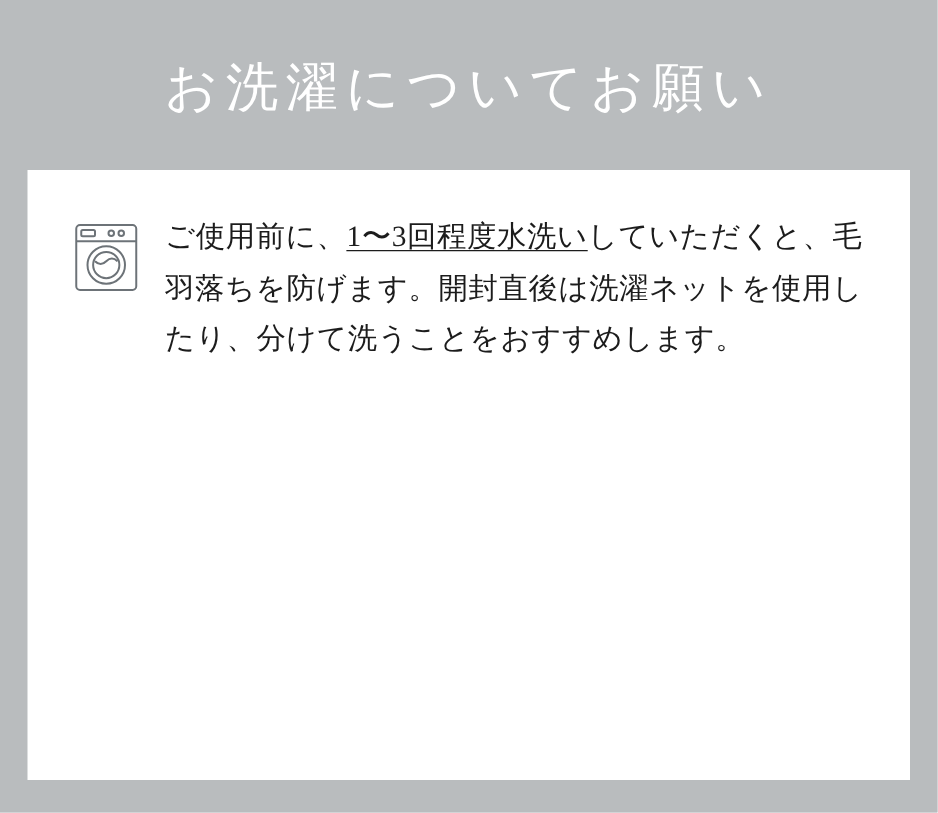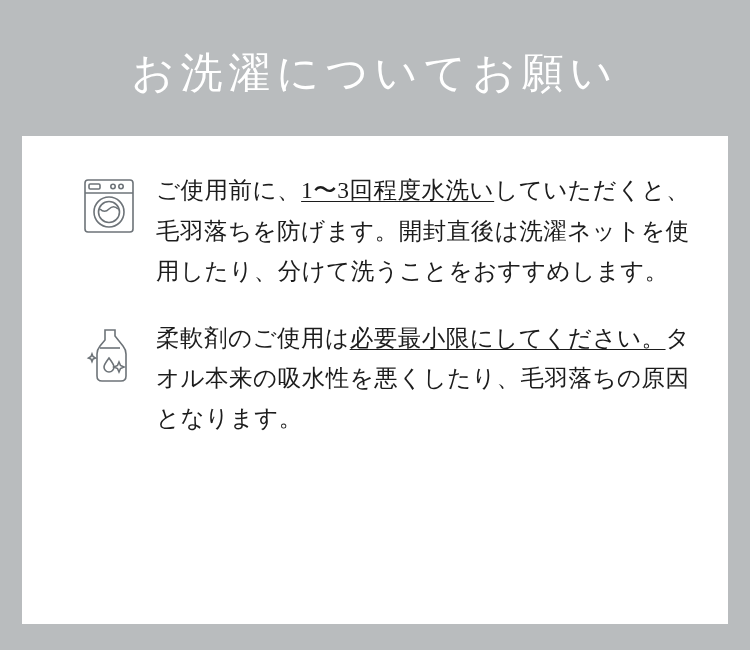--- a/index.html
+++ b/index.html
@@ -18,36 +18,36 @@
     width: 750px;
     height: 650px;
     background: #b9bcbe;
     box-sizing: border-box;
     display: flex;
     flex-direction: column;
     align-items: center;
   }
   .title {
     margin-top: 48px;
-    font-family: Liberation Sans, sans-serif;
+    font-family: Liberation Mono, monospace;
     font-size: 42px;
     letter-spacing: 6px;
     color: #ffffff;
     font-weight: 400;
     line-height: 1.2;
     text-align: center;
     white-space: nowrap;
   }
   .card {
     margin-top: 38px;
     width: 706px;
     height: 488px;
     background: #ffffff;
     box-sizing: border-box;
-    padding: 34px 34px 10px 48px;
+    padding: 34px 34px 10px 24px;
     display: flex;
     flex-direction: column;
     gap: 26px;
   }
   .row {
     display: flex;
     align-items: flex-start;
     gap: 8px;
   }
   .icon-cell {
@@ -91,30 +91,16 @@
           <circle cx="28" cy="36" r="15"></circle>
           <circle cx="28" cy="36" r="10.5"></circle>
           <path d="M19 33c3 3 6 3 9 0s6-3 9 0"></path>
         </svg>
       </div>
       <div class="text-cell">
         <span>ご使用前に、</span><span class="u">1〜3回程度水洗い</span><span>していただくと、毛羽落ちを防げます。開封直後は洗濯ネットを使用したり、分けて洗うことをおすすめします。</span>
       </div>
     </div>
 
-    <div class="row">
-      <div class="icon-cell">
-        <svg width="56" height="60" viewBox="0 0 56 60" fill="none" stroke="#6d7378" stroke-width="1.6">
-          <path d="M24 6h10v6l8 10c2 2.5 3 5 3 8v22c0 3-2 5-5 5H21c-3 0-5-2-5-5V30c0-3 1-5.5 3-8l5-6V6z"></path>
-          <path d="M19 24h20"></path>
-          <path d="M28 34c-3 4-5 6.5-5 9a5 5 0 0010 0c0-2.5-2-5-5-9z"></path>
-          <path d="M38 38l1.5 3.5L43 43l-3.5 1.5L38 48l-1.5-3.5L33 43l3.5-1.5z"></path>
-          <path d="M11 30l1 2.5L14.5 34 12 35l-1 2.5L10 35l-2.5-1L10 32.5z"></path>
-        </svg>
-      </div>
-      <div class="text-cell">
-        <span>柔軟剤のご使用は</span><span class="u">必要最小限にしてください。</span><span>タオル本来の吸水性を悪くしたり、毛羽落ちの原因となります。</span>
-      </div>
-    </div>
 
 
   </div>
 </div>
 
 </body></html>

